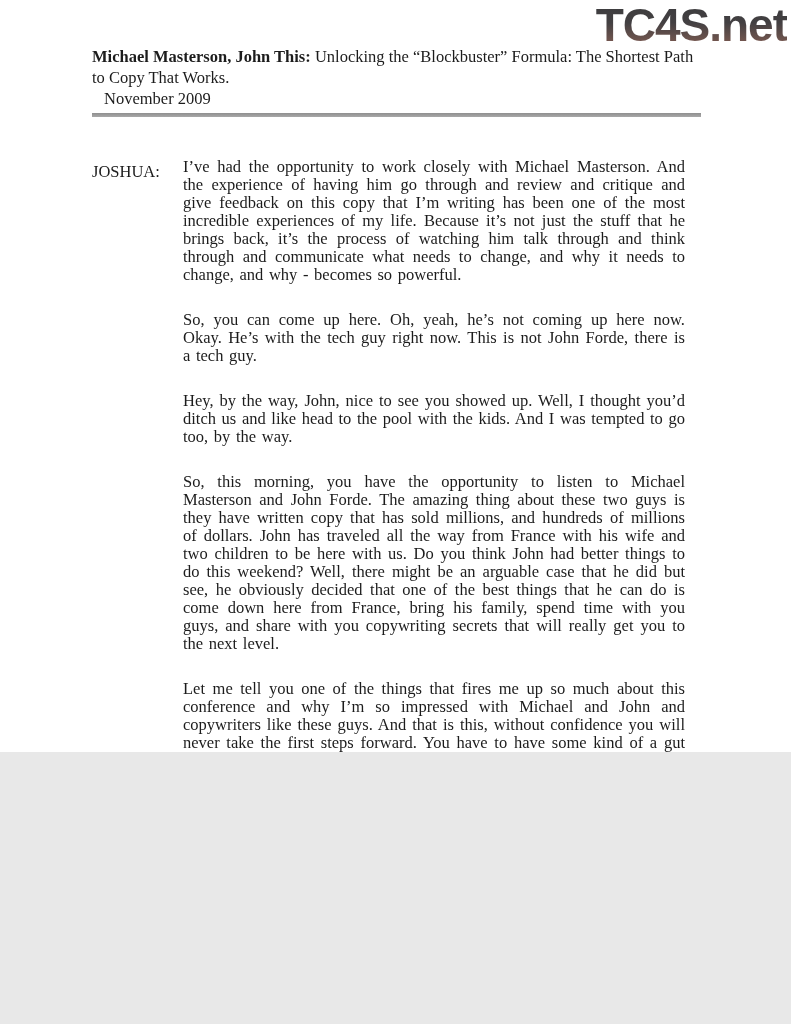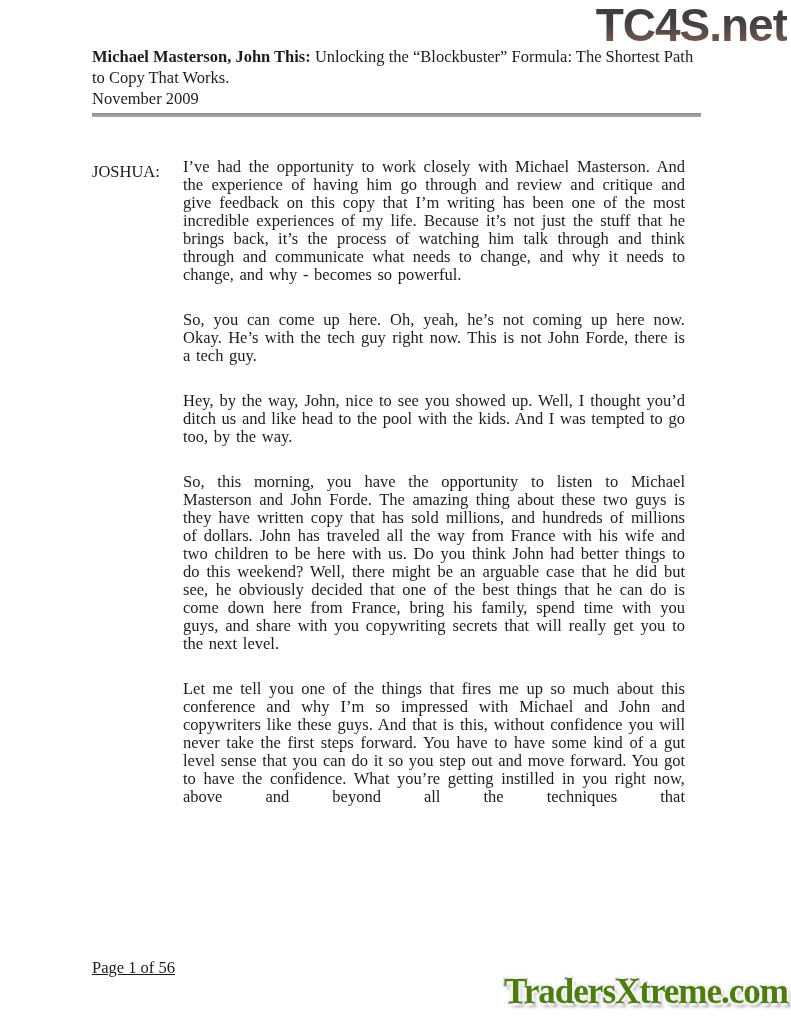--- a/index.html
+++ b/index.html
@@ -1,19 +1,19 @@
 <!DOCTYPE html>
 <html><head>
 <meta charset="utf-8">
 <style>
   html, body { margin: 0; padding: 0; background: #e8e8e8; }
   .page {
     position: relative;
     width: 791px;
-    height: 1024px;
+    height: 752px;
     margin: 0 auto;
     background: #ffffff;
     overflow: hidden;
     font-family: "Liberation Serif", serif;
     color: #1c1c1c;
   }
 
   
   .site-logo {
     position: absolute;
@@ -30,21 +30,21 @@
     color: transparent;
   }
 
   
   .header {
     padding: 46px 90px 0 92px;
     font-size: 16.5px;
     line-height: 21px;
   }
   .header .authors { font-weight: bold; }
-  .header .date { margin-top: 0; }
+  .header .date { margin-top: 0; margin-left: 12px; }
   .header-rule {
     height: 4px;
     background: linear-gradient(180deg, #8f8f8f 0%, #a8a8a8 100%);
     margin: 4px 90px 0 92px;
   }
 
   
   .transcript {
     display: flex;
     margin: 41px 91px 0 92px;

